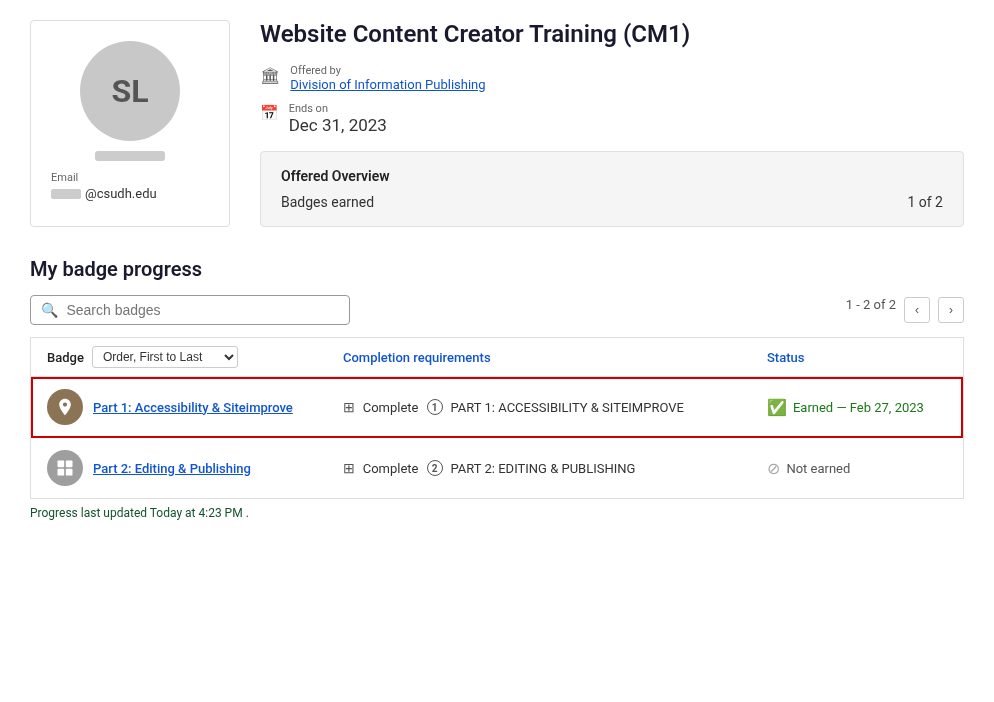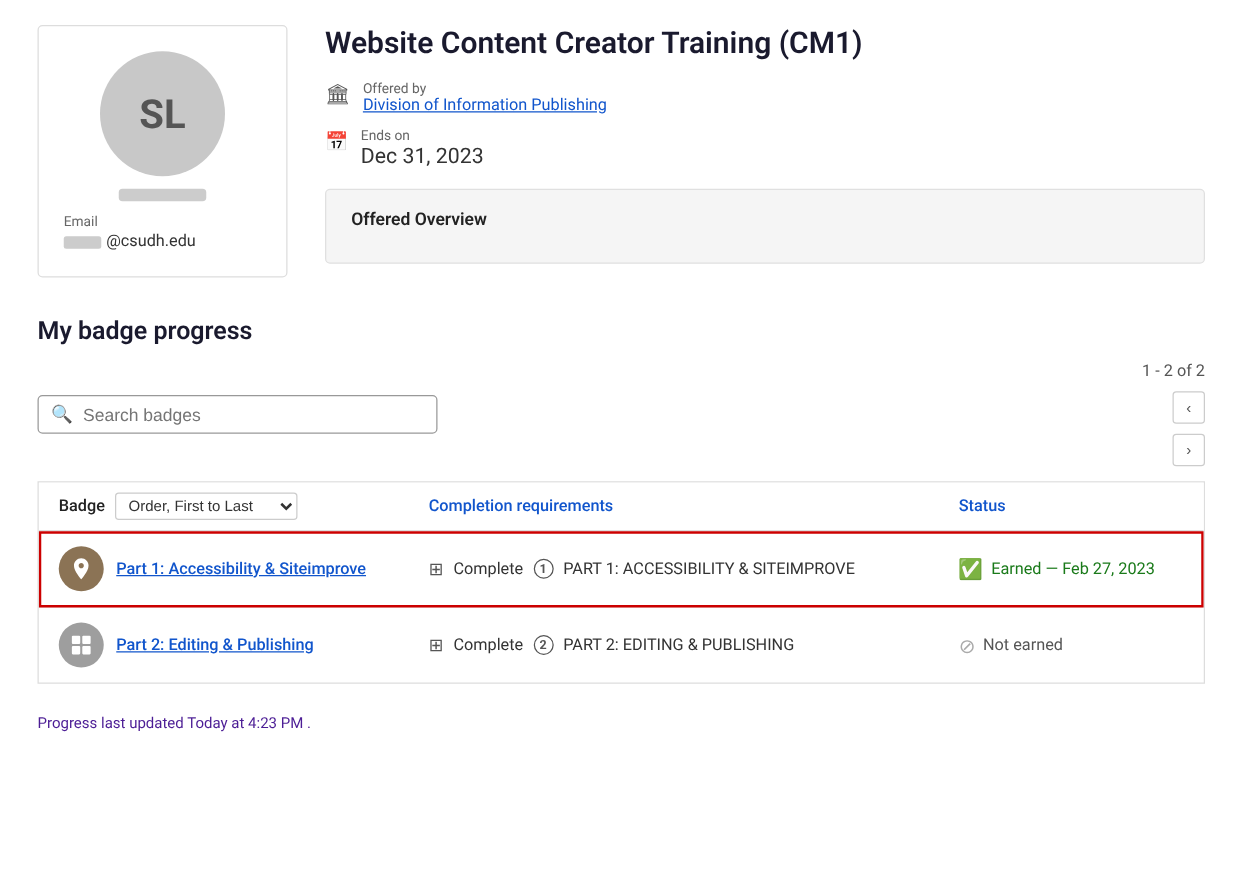--- a/index.html
+++ b/index.html
@@ -199,25 +199,24 @@
       border: none;
       outline: none;
       font-size: 14px;
       color: #333;
       width: 100%;
       background: transparent;
     }
 
     .pagination-controls {
       display: flex;
-      align-items: flex-end;
+      align-items: flex-start;
       gap: 8px;
       font-size: 13px;
       color: #555;
-      flex-direction: column;
     }
 
     .page-btn {
       border: 1px solid #ccc;
       background: #fff;
       border-radius: 3px;
       width: 26px;
       height: 26px;
       cursor: pointer;
       display: flex;
@@ -386,22 +385,22 @@
       align-items: center;
       justify-content: center;
       font-size: 14px;
       color: #555;
       flex-shrink: 0;
     }
 
     
     .footer-text {
       font-size: 12px;
-      color: #4c1d95;
-      margin-top: 24px;
+      color: #14532d;
+      margin-top: 7px;
     }
 
     
     .institution-icon {
       font-size: 16px;
       color: #555;
     }
 
     .calendar-icon {
       font-size: 15px;
@@ -441,20 +440,24 @@
     <div class="meta-row">
       <span class="meta-icon calendar-icon">📅</span>
       <div class="meta-content">
         <span class="meta-label">Ends on</span>
         <span class="meta-text">Dec 31, 2023</span>
       </div>
     </div>
 
     <div class="progress-box">
       <div class="progress-title">Offered Overview</div>
+      <div class="progress-row">
+        <span class="progress-label">Badges earned</span>
+        <span class="progress-count">1 of 2</span>
+      </div>
     </div>
   </div>
 </div>
 
 <div class="badge-section">
   <h2 class="section-title">My badge progress</h2>
 
   <div class="search-pagination-row">
     <div class="search-box">
       <span class="search-icon">🔍</span>

